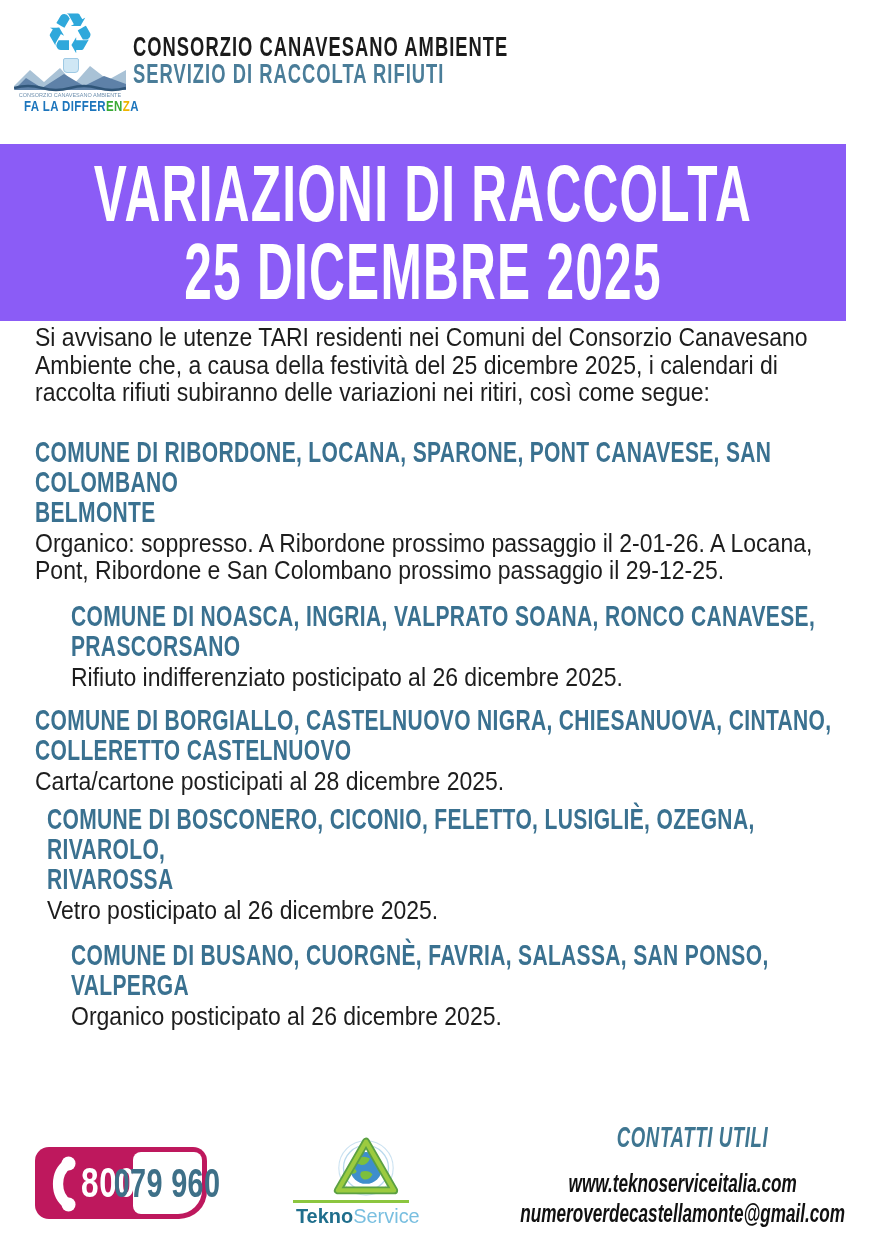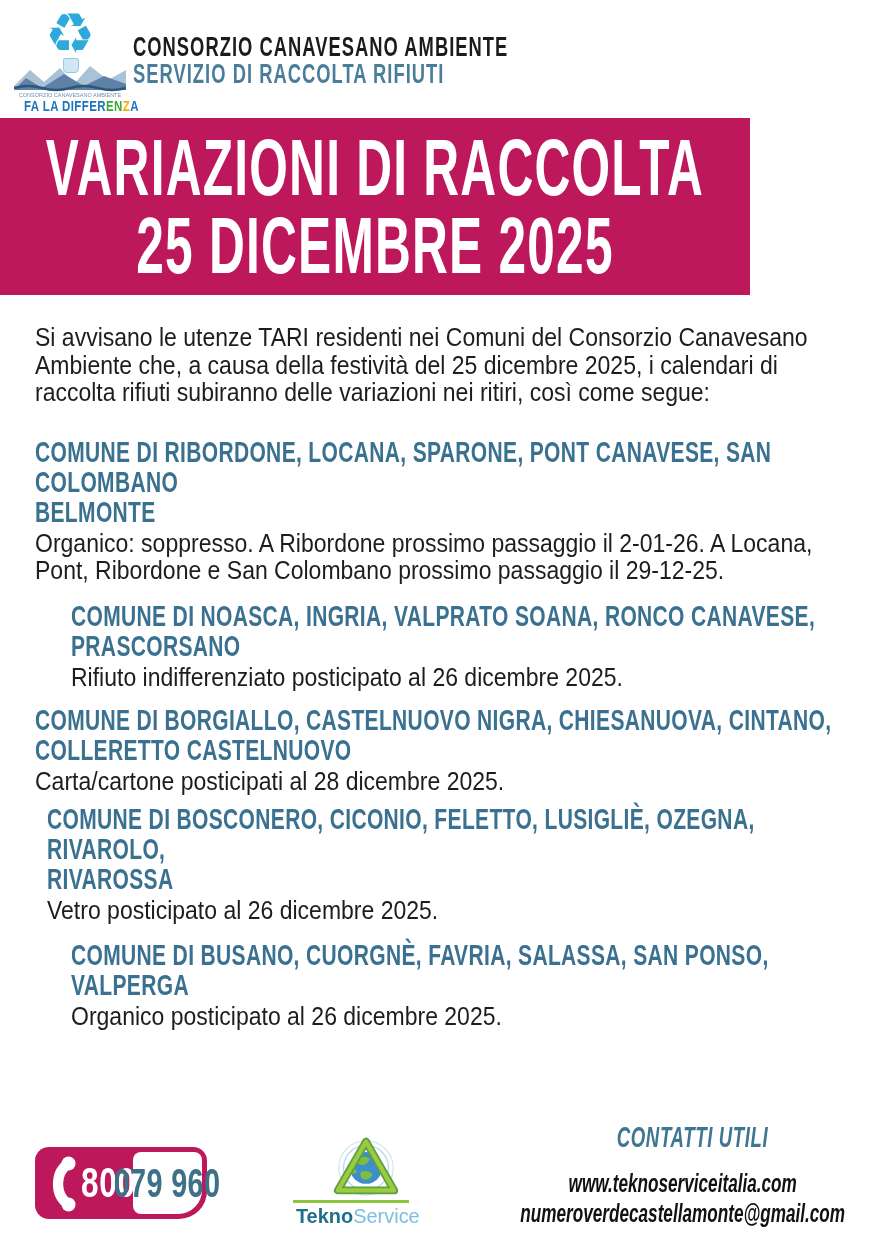--- a/index.html
+++ b/index.html
@@ -21,21 +21,21 @@
   .tagline { position:absolute; left:0; right:0; top:88px; font-size:14px; font-weight:bold;
     white-space:nowrap; transform:scaleX(0.82); transform-origin:50% 0; letter-spacing:0.5px; }
   .tg-blue { color:#1c75bc; } .tg-green { color:#3aaa35; } .tg-yellow { color:#f0b400; }
 
   .header-org { position:absolute; left:133px; top:32px; font-size:27px; font-weight:bold; color:#1b1b1b;
     letter-spacing:1.5px; white-space:nowrap; transform:scaleX(0.68); transform-origin:0 0; }
   .header-service { position:absolute; left:133px; top:59px; font-size:27px; font-weight:bold; color:#4a7d99;
     letter-spacing:1.5px; white-space:nowrap; transform:scaleX(0.68); transform-origin:0 0; }
 
   
-  .banner { position:absolute; left:0; top:118px; width:750px; height:177px; background:#be185d; }
+  .banner { position:absolute; left:0; top:144px; width:846px; height:177px; background:#8b5cf6; }
   .banner-inner { position:absolute; top:50%; left:50%; width:1400px;
     transform:translate(-50%,-50%) scaleX(0.62); text-align:center; color:#ffffff;
     font-weight:bold; font-size:80px; line-height:78px; letter-spacing:2px; white-space:nowrap; }
 
   
   .content { position:absolute; left:35px; top:324px; width:804px; }
   .body-text { font-size:25px; line-height:27.5px; color:#1d1d1d; width:874px;
     transform:scaleX(0.92); transform-origin:0 0; white-space:pre-line; }
   .section { }
   .m30 { margin-top:30px; } .m16 { margin-top:16px;margin-left:36px; } .m14 { margin-top:14px; } .m8 { margin-top:8px;margin-left:12px; }

